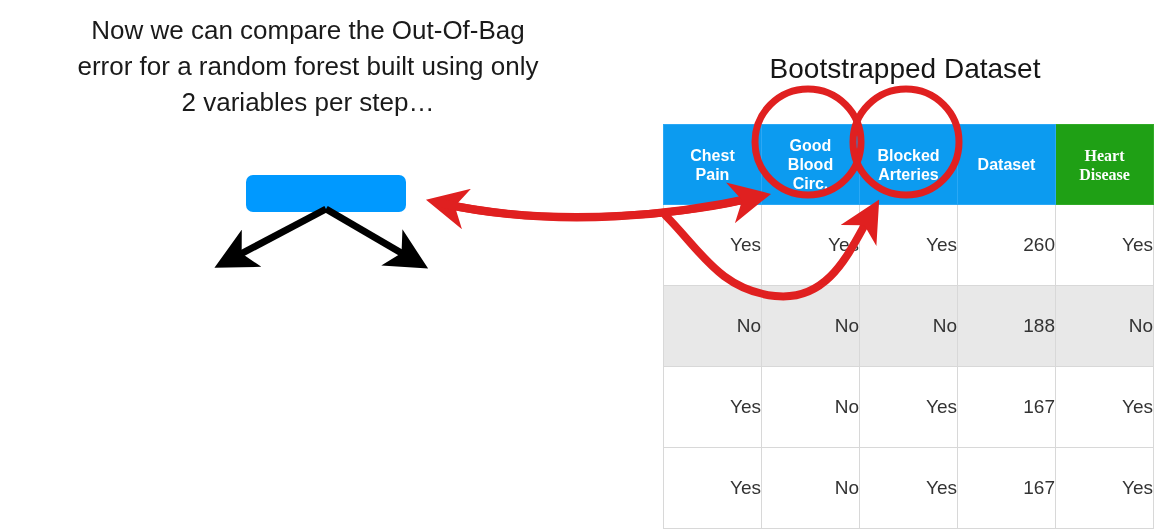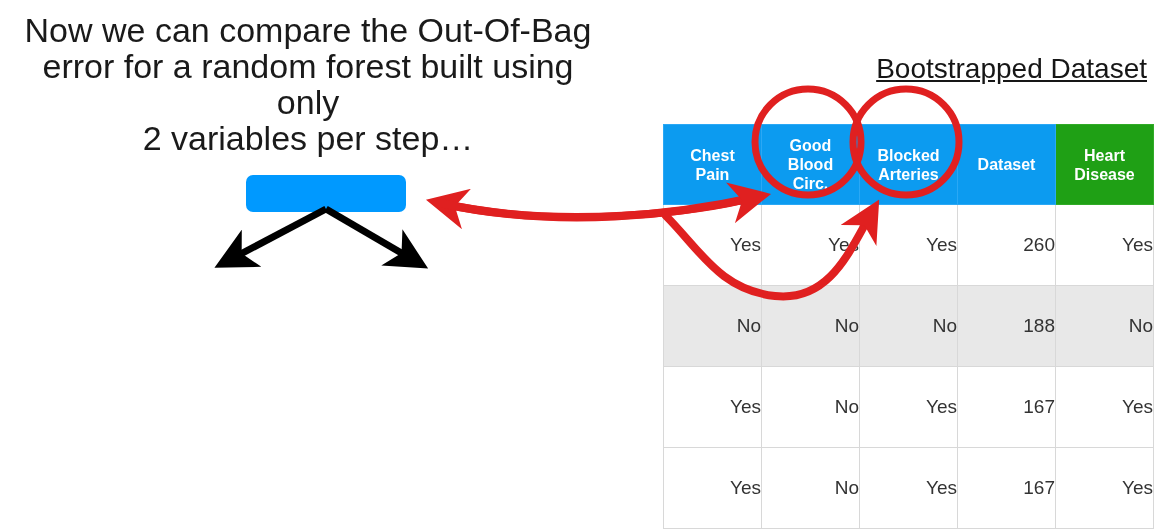--- a/index.html
+++ b/index.html
@@ -16,21 +16,21 @@
     -webkit-font-smoothing: antialiased;
   }
 
   
   #narration {
     position: absolute;
     left: 8px;
     top: 12px;
     width: 600px;
     text-align: center;
-    font-size: 34px;
+    font-size: 26px;
     line-height: 36px;
     color: #1a1a1a;
     white-space: pre-line;
   }
 
   
   #tree-layer {
     position: absolute;
     left: 0;
     top: 0;
@@ -54,25 +54,24 @@
     height: 300px;
     overflow: visible;
   }
 
   
   #dataset-title {
     position: absolute;
     left: 663px;
     top: 52px;
     width: 484px;
-    text-align: right;
+    text-align: center;
     font-size: 28px;
     line-height: 34px;
     color: #161616;
-    text-decoration: underline;
   }
 
   #data-table {
     position: absolute;
     left: 663px;
     top: 124px;
     width: 485px;
     border-collapse: collapse;
     table-layout: fixed;
   }
@@ -89,20 +88,21 @@
     background: #0C9BF0;
     color: #ffffff;
     font-size: 16px;
     font-weight: bold;
     line-height: 19px;
     border-color: #2aa8f5;
   }
   #data-table thead th.outcome-col {
     background: #1FA015;
     border-color: #31ab27;
+    font-family: Liberation Serif, serif;
   }
   #data-table tbody td {
     height: 80px;
     font-size: 19px;
     color: #333333;
     background: #ffffff;
     text-align: right;
   }
   #data-table tbody tr.alt-row td {
     background: #E8E8E8;

